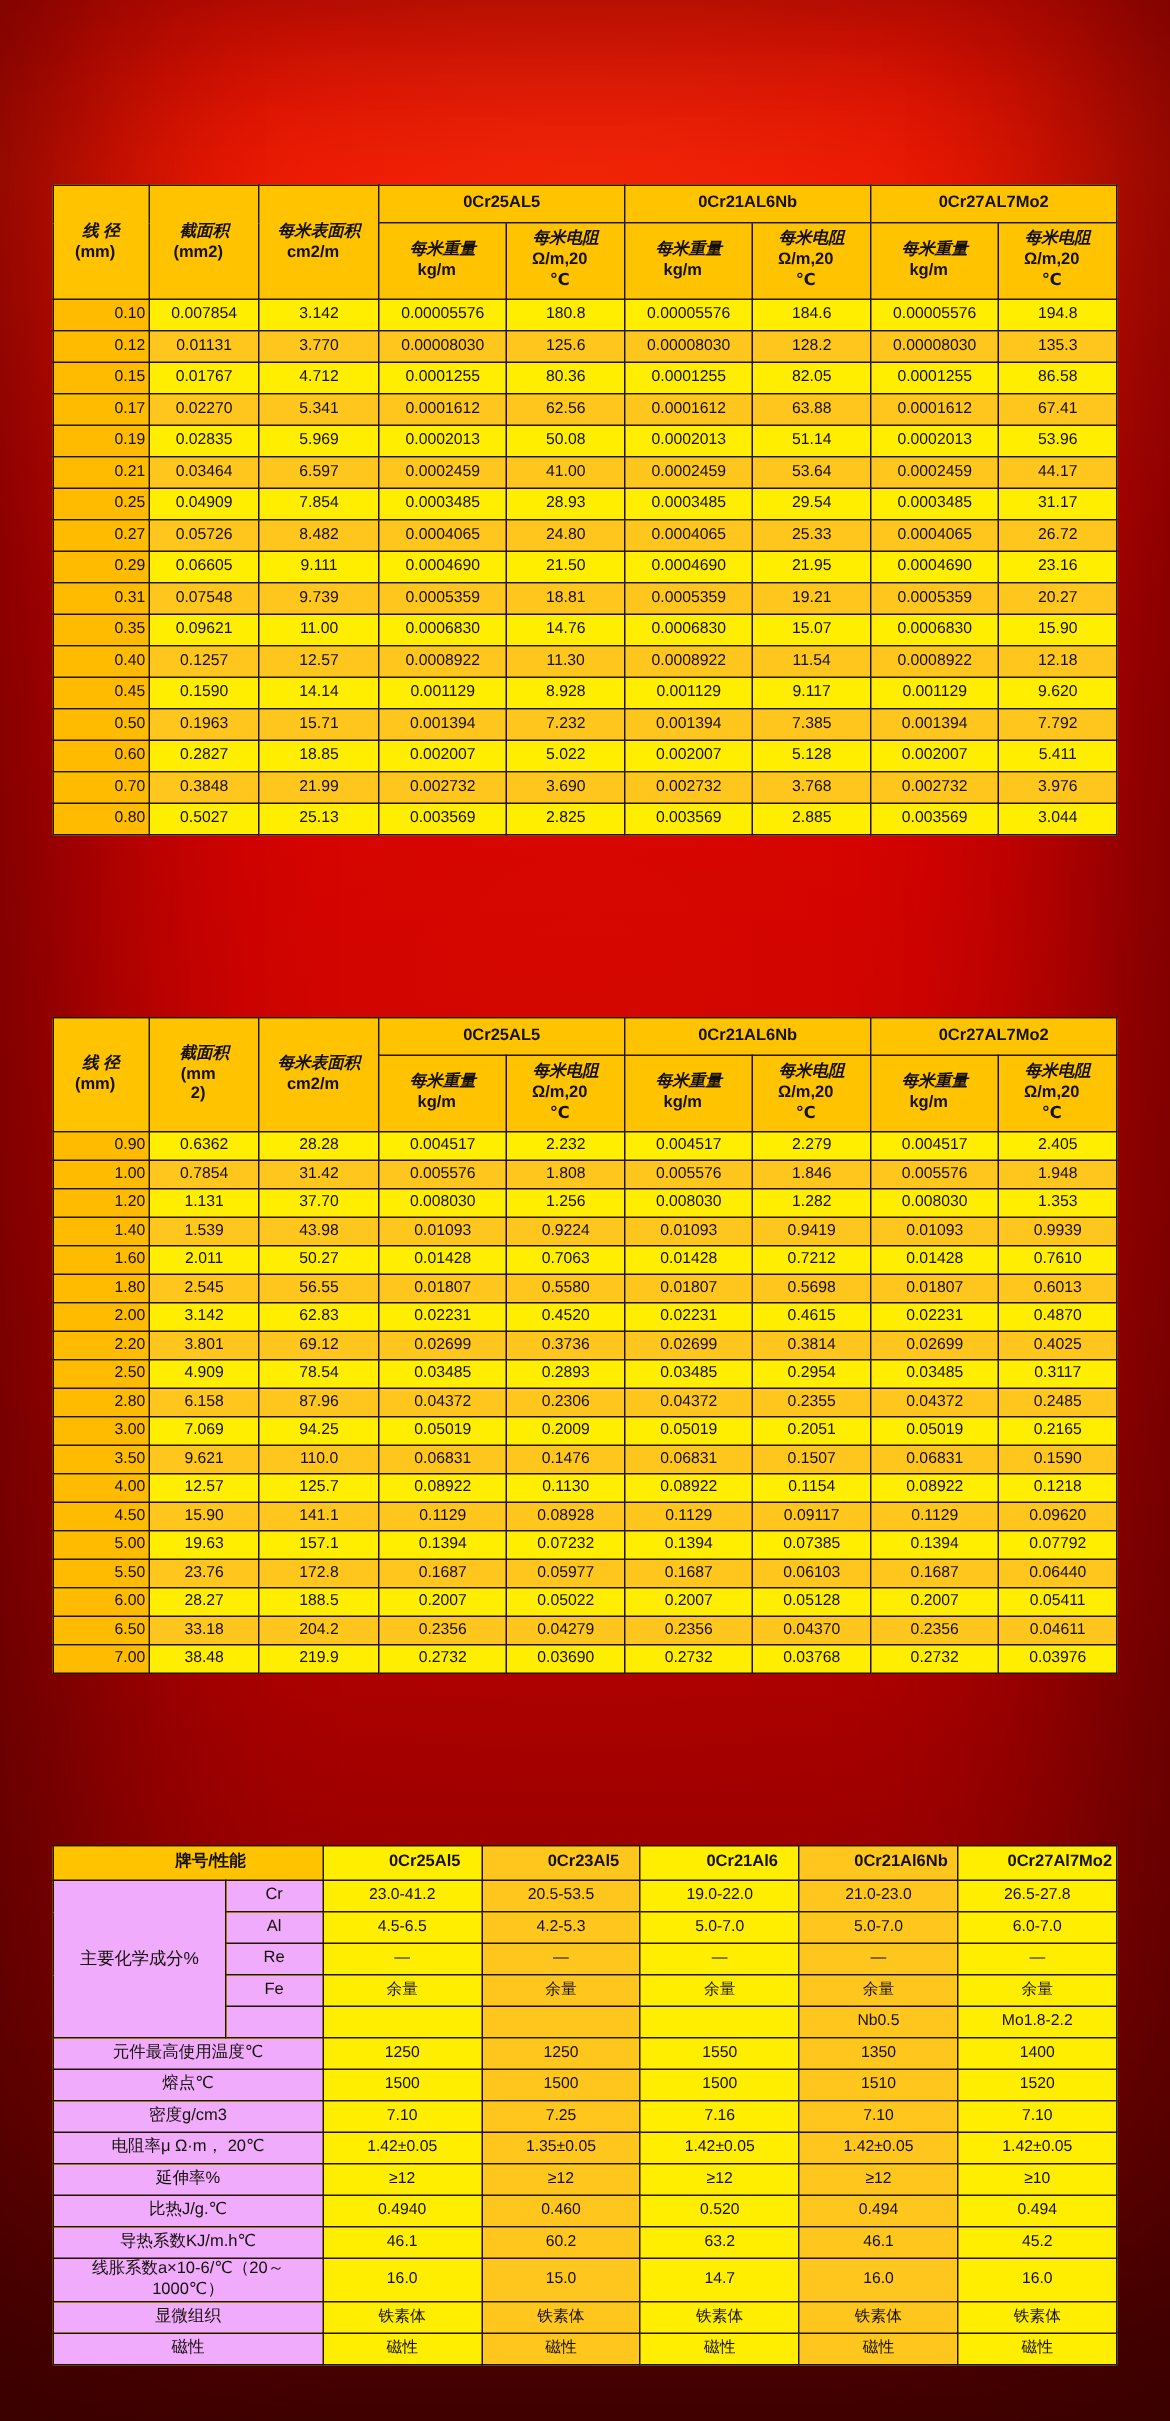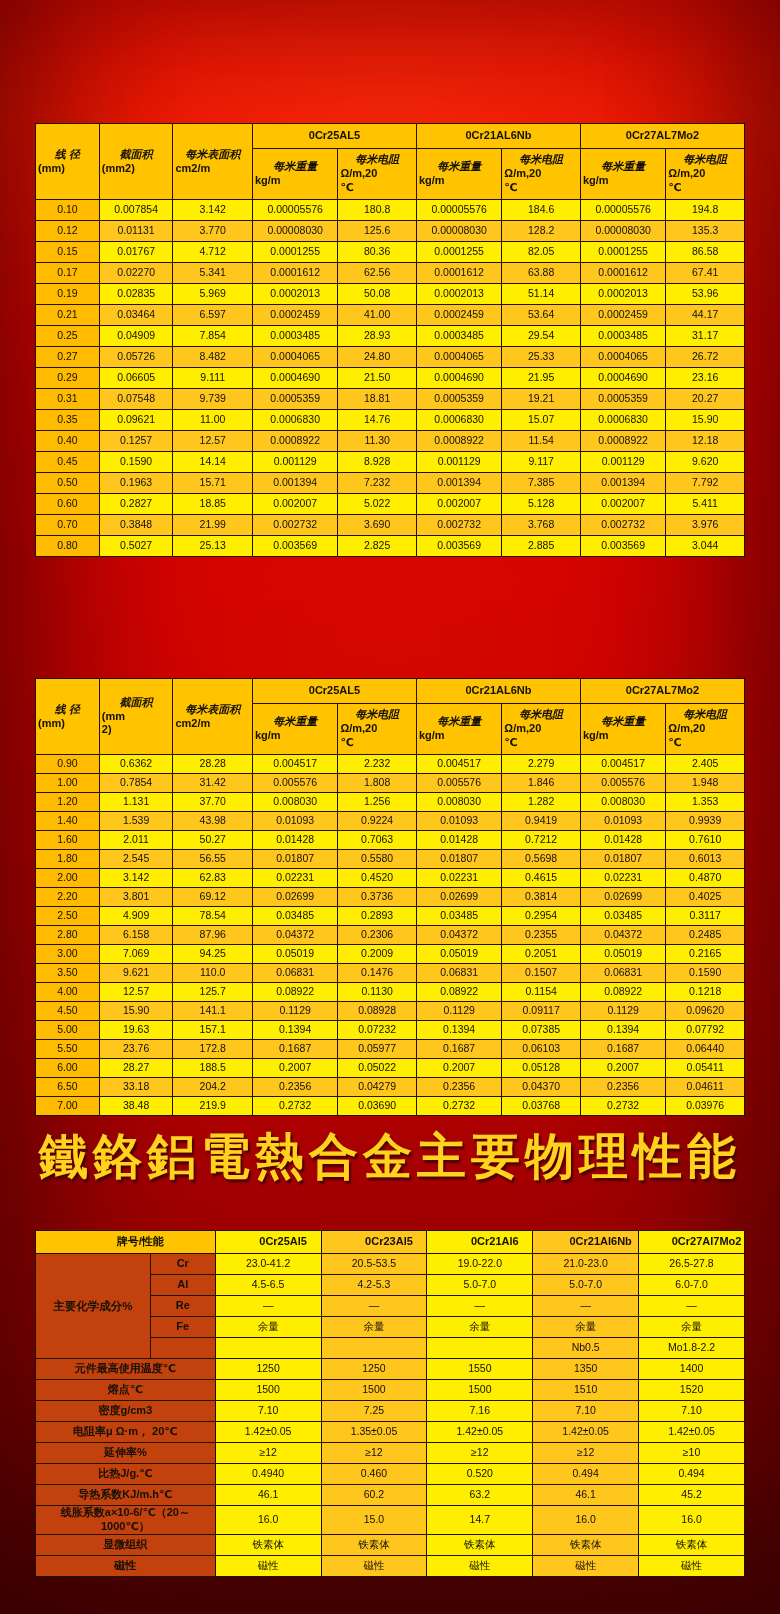--- a/index.html
+++ b/index.html
@@ -30,25 +30,25 @@
   #t1{top:123px;}
   #t2{top:678px;}
   #t3{top:1230px;}
 
   td,th{border:1px solid #241200;font-size:10.5px;color:#141008;text-align:center;
         vertical-align:middle;padding:0 2px;font-weight:normal;overflow:hidden;line-height:1.25;}
   th.hd{background:#ffc300;font-weight:bold;font-size:11px;}
   .band{height:24px;}
   .sub{height:50px;}
   .hd .l1{text-align:center;font-style:italic;}
-  .hd .l2{text-align:left;padding-right:8px;}
+  .hd .l2{text-align:center;padding-right:8px;}
   td.y,th.y{background:#ffee00;}
   td.g,th.g{background:#ffc61e;}
-  td.c1{background:#ffbb00;}
-  th.lbl{background:#c2410c;font-weight:bold;font-size:11px;}
+  td.c1{background:#ffbb00;text-align:right;}
+  th.lbl{background:#f0abfc;font-weight:normal;font-size:11px;}
   #t1 tbody td{height:20px;}
   #t2 tbody td{height:18px;}
   #t3 td,#t3 th{height:20px;}
   #t3 th.hd{height:22px;padding-left:32px;}
   #t3 .chem{font-size:11.5px;}
 </style>
 </head>
 <body>
 
 <div class="poster">
@@ -563,21 +563,20 @@
           <td class="y">0.2732</td>
           <td class="y">0.03690</td>
           <td class="y">0.2732</td>
           <td class="y">0.03768</td>
           <td class="y">0.2732</td>
           <td class="y">0.03976</td>
         </tr>
       </tbody>
     </table>
 
-  <h1 class="title" id="title3">鐵鉻鋁電熱合金主要物理性能</h1>
   <table id="t3">
       <colgroup>
         <col style="width: 16.2%;">
         <col style="width: 9.15%;">
         <col style="width: 14.93%;">
         <col style="width: 14.93%;">
         <col style="width: 14.93%;">
         <col style="width: 14.93%;">
         <col style="width: 14.93%;">
       </colgroup>

